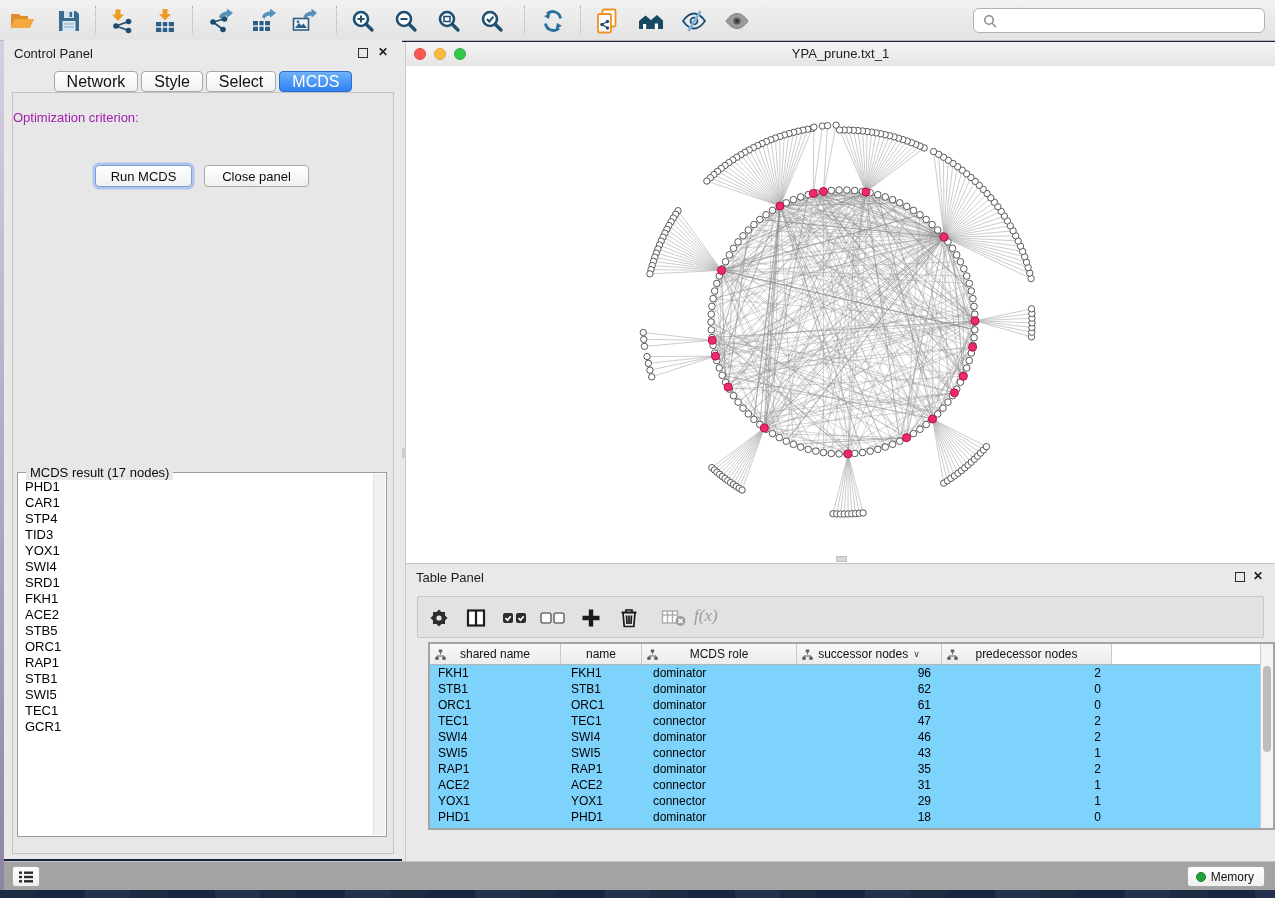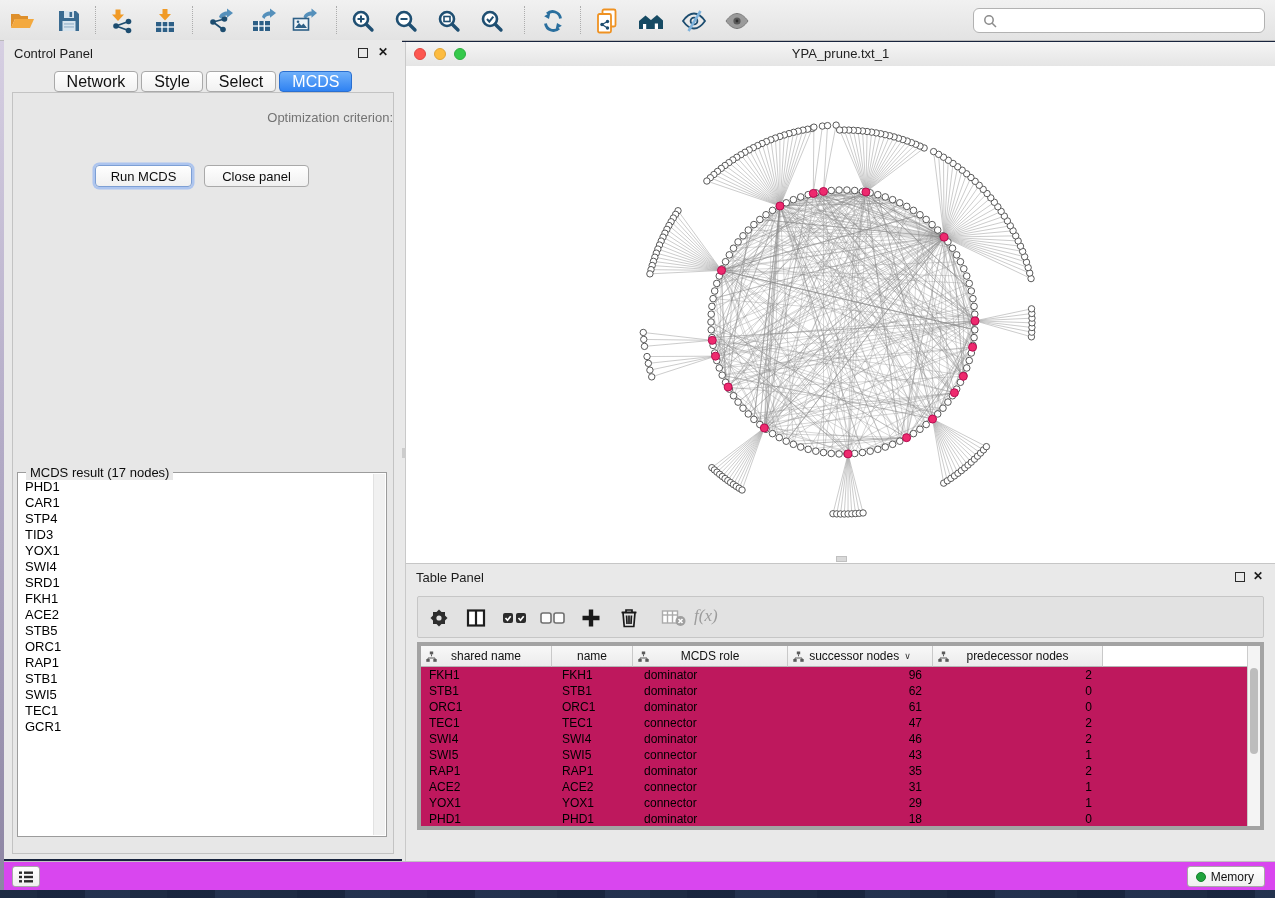--- a/index.html
+++ b/index.html
@@ -19,21 +19,21 @@
 
 #control-panel{position:absolute;left:4px;top:40px;width:398px;height:819px;background:#e9e9e9}
 .panel-title{position:absolute;left:10px;top:6px;font-size:13px;color:#1c1c1c}
 .ph-min{position:absolute;top:8px;width:10px;height:10px;border:1.5px solid #2b2b2b;background:transparent}
 .ph-x{position:absolute;top:5px;font-size:12px;font-weight:700;color:#1b1b1b}
 #cp-min{right:34px}#cp-x{right:14px}
 #cp-tabs{position:absolute;left:0;top:31px;width:100%;height:21px;display:flex;justify-content:center;gap:3px}
 .tab{height:21px;line-height:19px;padding:0 12px;font-size:16px;background:linear-gradient(#ffffff,#f1f1f1);border:1px solid #a9a9a9;border-radius:4px;color:#111}
 .tab.active{background:linear-gradient(#6fb0fa,#2f82f2);border-color:#2a6fd0;color:#fff}
 #cp-box{position:absolute;left:8px;right:8px;top:52px;bottom:5px;background:#e7e7e7;border:1px solid #c3c3c3}
-#opt-label{position:absolute;top:17px;width:100%;text-align:right;font-size:13px;color:#737373}
+#opt-label{position:absolute;top:17px;width:100%;text-align:left;font-size:13px;color:#a21caf}
 #criterion{position:absolute;left:32px;top:37px;width:314px;height:22px;background:#fff;border:1px solid #a8a8a8;border-radius:4px}
 #criterion .val{position:absolute;left:9px;top:3px;font-size:13px;color:#0c0c0c}
 #criterion .stepper{position:absolute;right:1px;top:1px;bottom:1px;width:18px;border-radius:3px;background:linear-gradient(#7db5f9,#3a84f3);color:#fff;display:flex;flex-direction:column;align-items:center;justify-content:center;font-size:6.5px;line-height:7px}
 .mac-btn{position:absolute;height:22px;font-size:13px;font-family:inherit;background:linear-gradient(#ffffff,#f0f0f0);border:1px solid #a9a9a9;border-radius:4px;color:#0c0c0c}
 #btn-run{left:82px;top:72px;width:97px;border-color:#7d9fd4;box-shadow:0 0 0 2.5px rgba(125,170,245,.55)}
 #btn-close{left:191px;top:72px;width:105px}
 #result-box{position:absolute;left:4px;width:370px;top:379px;height:365px;border:1px solid #9c9c9c;background:#fff}
 #result-legend{position:absolute;left:8px;top:-8px;background:#e7e7e7;padding:0 4px;font-size:13px;color:#0c0c0c}
 #mcds-list{position:absolute;left:1px;right:14px;top:6px;bottom:1px;overflow:hidden}
 .mcds-item{font-size:13px;line-height:16px;padding-left:6px;color:#000}
@@ -50,37 +50,37 @@
 #light-green{left:48px;background:#35c94b;border:1px solid #2eae41}
 #net-title{position:absolute;width:100%;text-align:center;top:4px;font-size:13px;color:#222}
 #net-canvas{position:absolute;left:0;top:24px;right:0;bottom:0;background:#fff}
 #h-grip{position:absolute;left:430px;bottom:1px;width:11px;height:6px;background:#d9d9d9;border:1px solid #c0c0c0}
 
 #table-panel{position:absolute;left:406px;top:563px;width:869px;height:298px;background:#e9e9e9;border-top:1px solid #c6c6c6}
 #tp-min{right:30px}#tp-x{right:12px}
 #tp-toolbar{position:absolute;left:11px;top:32px;width:847px;height:42px;background:#e2e2e2;border:1px solid #c6c6c6;border-radius:2px}
 .tpi{position:absolute;top:10px}
 #fx-label{position:absolute;left:276px;top:9px;font-family:"Liberation Serif",serif;font-style:italic;font-size:17px;color:#9c9c9c}
-#data-table{position:absolute;left:11px;top:78px;width:847px;height:188px;background:#be185d;border:4px solid #a3a3a3}
+#data-table{position:absolute;left:22px;top:78px;width:847px;height:188px;background:#7dd3fc;border:2px solid #a3a3a3}
 #t-head{position:absolute;left:0;top:0;right:13px;height:21px;display:flex}
 .th{position:relative;height:21px;background:linear-gradient(#f8f8f8,#ececec);border-right:1px solid #c9c9c9;border-bottom:1px solid #b5b5b5;font-size:12px;display:flex;align-items:center;justify-content:center;color:#111;flex-shrink:0}
 .th .hicon{position:absolute;left:5px;top:5px}
 .th .sort{font-size:9px;margin-left:5px;color:#333}
 .th.filler{flex:1;background:#fff;border-right:none;border-bottom:1px solid #b5b5b5}
 #t-rows{position:absolute;left:0;top:21px;right:13px;bottom:0;overflow:hidden}
 .tr{display:flex;height:16px}
 .td{font-size:12px;line-height:16px;color:#000;white-space:nowrap;overflow:hidden;flex-shrink:0}
 .td.c0{padding-left:8px}.td.c1{padding-left:10px}.td.c2{padding-left:11px}.td.num{text-align:right;padding-right:11px}
 #t-scroll{position:absolute;right:0;top:0;bottom:0;width:13px;background:#f4f4f4;border-left:1px solid #ccc}
 #t-thumb{position:absolute;left:2px;top:22px;width:8px;height:86px;background:#bdbdbd;border-radius:4px}
 #bottom-tabs{position:absolute;left:0;top:271px;width:100%;display:flex;justify-content:center;gap:2px}
 .btab{height:21px;line-height:19px;padding:0 12px;font-size:13px;background:linear-gradient(#fff,#f0f0f0);border:1px solid #a9a9a9;border-radius:4px;color:#111}
 .btab.active{background:linear-gradient(#62a9f9,#2f82f2);border-color:#2a6fd0;color:#fff}
 
-#status-bar{position:absolute;left:4px;top:861px;width:1271px;height:38px;background:#d946ef;border-top:1px solid #c2c2c2}
+#status-bar{position:absolute;left:4px;top:861px;width:1271px;height:38px;background:#a3a3a3;border-top:1px solid #c2c2c2}
 #list-btn{position:absolute;left:8px;top:4px;width:28px;height:21px;background:linear-gradient(#fff,#efefef);border:1px solid #a8a8a8;border-radius:3px;text-align:center;padding-top:3px}
 #memory-btn{position:absolute;right:10px;top:4px;height:21px;padding:0 10px 0 8px;display:flex;align-items:center;gap:5px;background:linear-gradient(#fff,#efefef);border:1px solid #a8a8a8;border-radius:3px;font-size:12px;color:#111}
 #memory-dot{width:10px;height:10px;border-radius:50%;background:#1fa33c;border:1px solid #15802d}
 </style>
 </head>
 <body>
 
 <div id="screen">
 
   <div id="toolbar">

